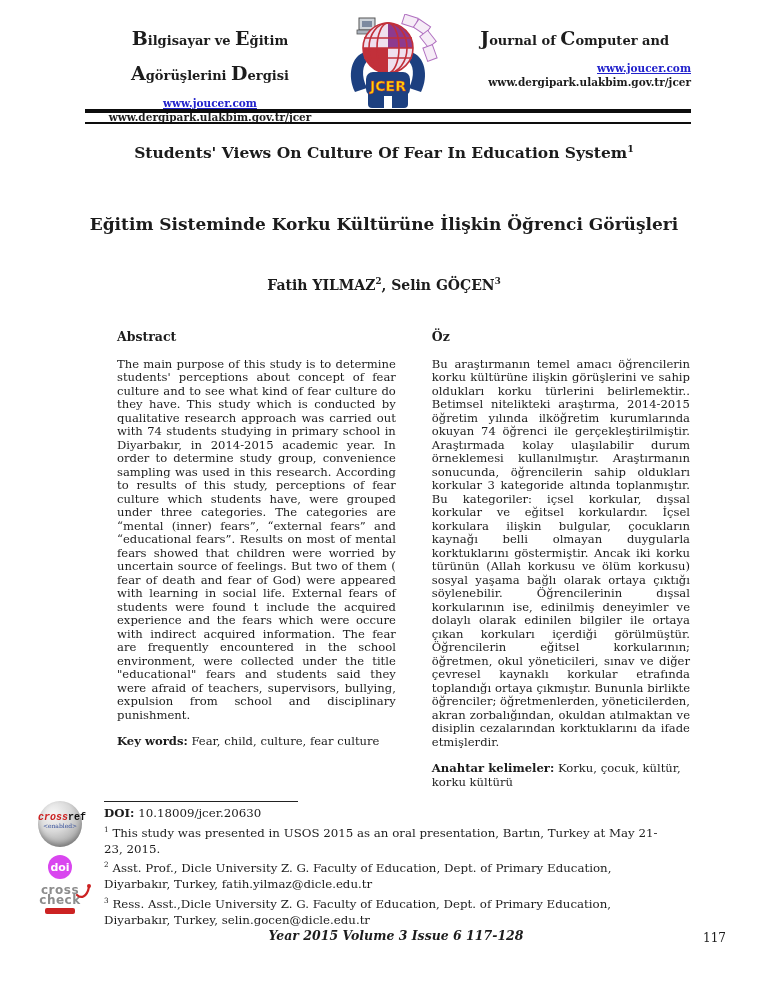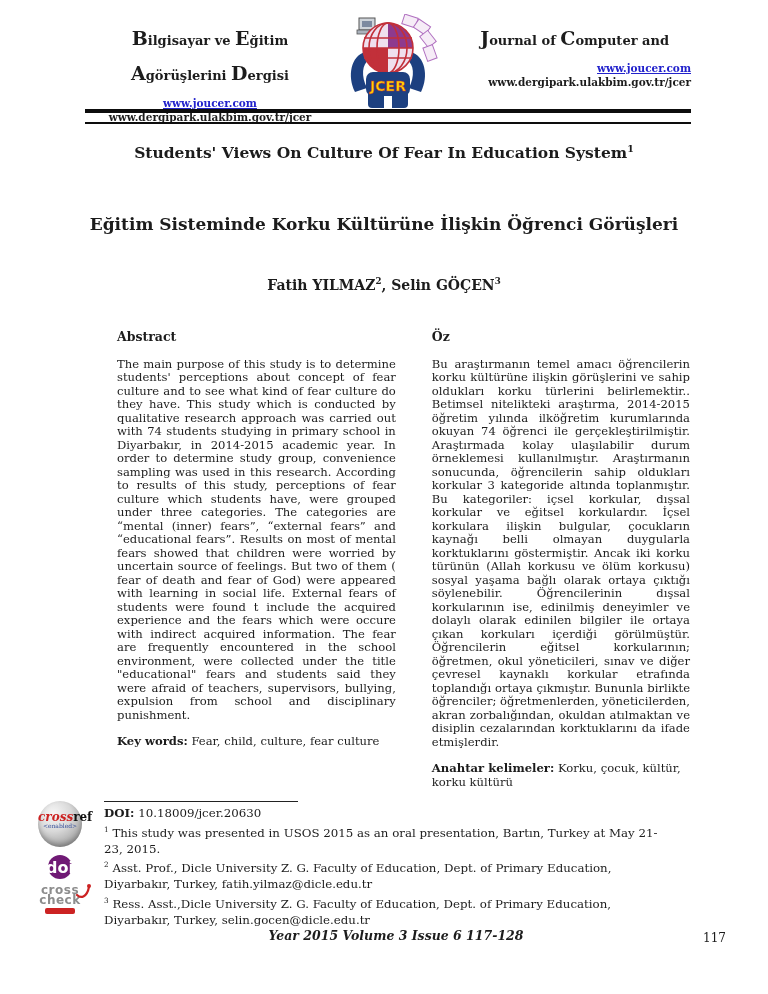--- a/index.html
+++ b/index.html
@@ -35,27 +35,27 @@
   .col.right{width:262px;}
   .col h3{font-size:12.5px;margin:0 0 14px 0;font-weight:bold;}
   .col p{margin:0;text-align:justify;}
   .col .kw{margin-top:13px;text-align:left;}
   .col .kw b{font-weight:bold;}
   
   .badges{position:absolute;left:31px;top:801px;width:58px;}
   .ball{width:44px;height:46px;margin:0 auto;border-radius:50%;
         background:radial-gradient(circle at 35% 28%,#f7f7f7 0%,#d9d9d9 40%,#9a9a9a 85%);
         box-shadow:inset 0 -3px 5px rgba(0,0,0,.25);text-align:center;padding-top:12px;box-sizing:border-box;}
-  .cr-t{font-size:12px;line-height:9px;white-space:nowrap;}
+  .cr-t{font-size:10px;line-height:9px;white-space:nowrap;font-family:Liberation Mono, monospace;}
   .cr-t .c1{color:#c22;font-style:italic;font-weight:bold;}
   .cr-t .c2{color:#111;font-weight:bold;}
   .cr-sub{font-size:6px;color:#334d99;letter-spacing:0;}
-  .doi-badge{width:24px;height:24px;border-radius:50%;background:#701a75;margin:8px auto 0 auto;
+  .doi-badge{width:24px;height:24px;border-radius:50%;background:#d946ef;margin:8px auto 0 auto;
              display:flex;align-items:center;justify-content:center;
-             color:#fff;font-weight:bold;font-size:16px;font-family:"DejaVu Sans",sans-serif;}
+             color:#fff;font-weight:bold;font-size:11px;font-family:"DejaVu Sans",sans-serif;}
   .cc{margin-top:6px;text-align:center;font-family:"DejaVu Sans",sans-serif;position:relative;}
   .cc-l{display:block;font-size:12px;line-height:10px;font-weight:bold;color:#8d8d8d;letter-spacing:.5px;}
   .cc-swoosh{position:absolute;right:-2px;top:-2px;}
   .cc-pill{width:30px;height:6px;background:#c22;border-radius:2px;margin:3px auto 0 auto;}
   
   .fnrule{position:absolute;top:801px;left:104px;width:194px;border-top:1.5px solid #222;}
   .footnotes{position:absolute;top:806px;left:104px;width:566px;font-size:11.8px;line-height:15.8px;}
   .footnotes p{margin:0;}
   .footnotes .doi b{font-weight:bold;}
   

